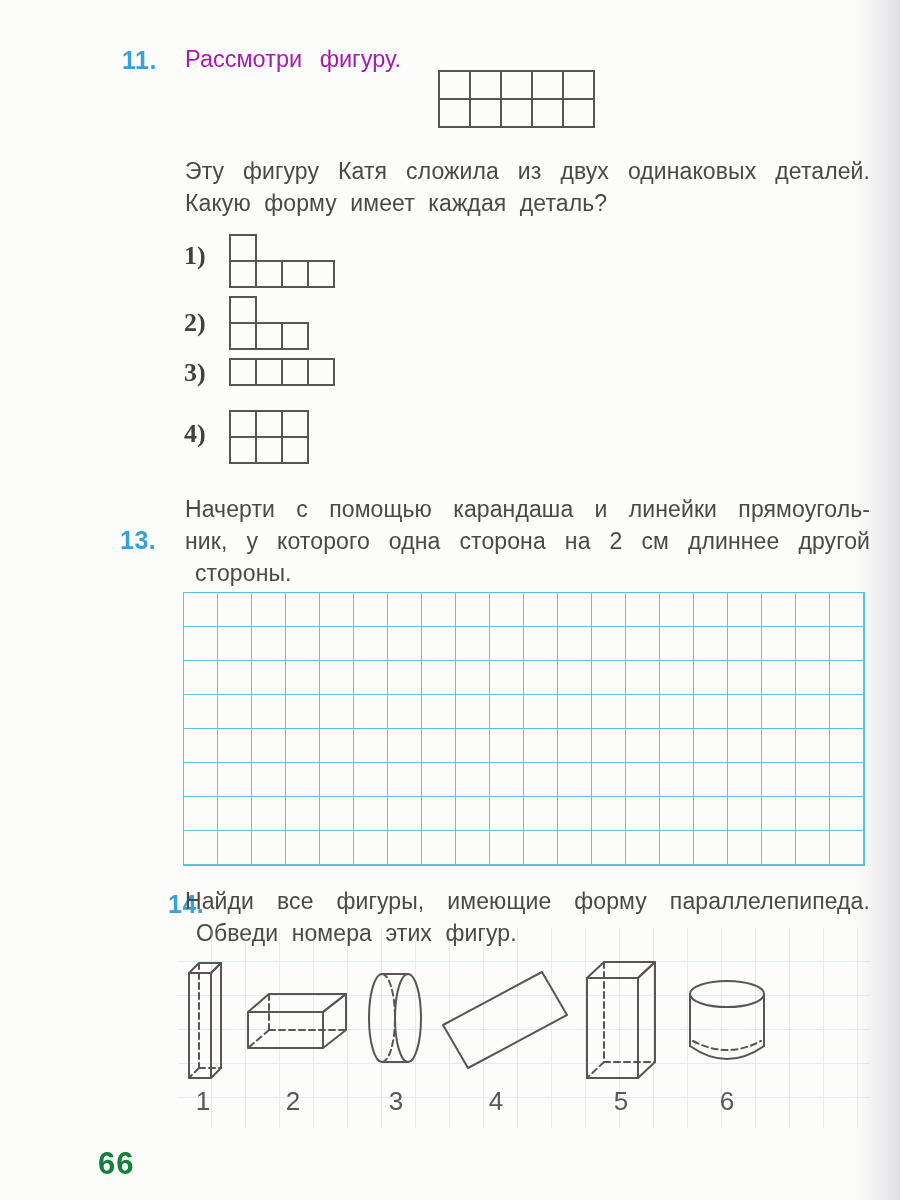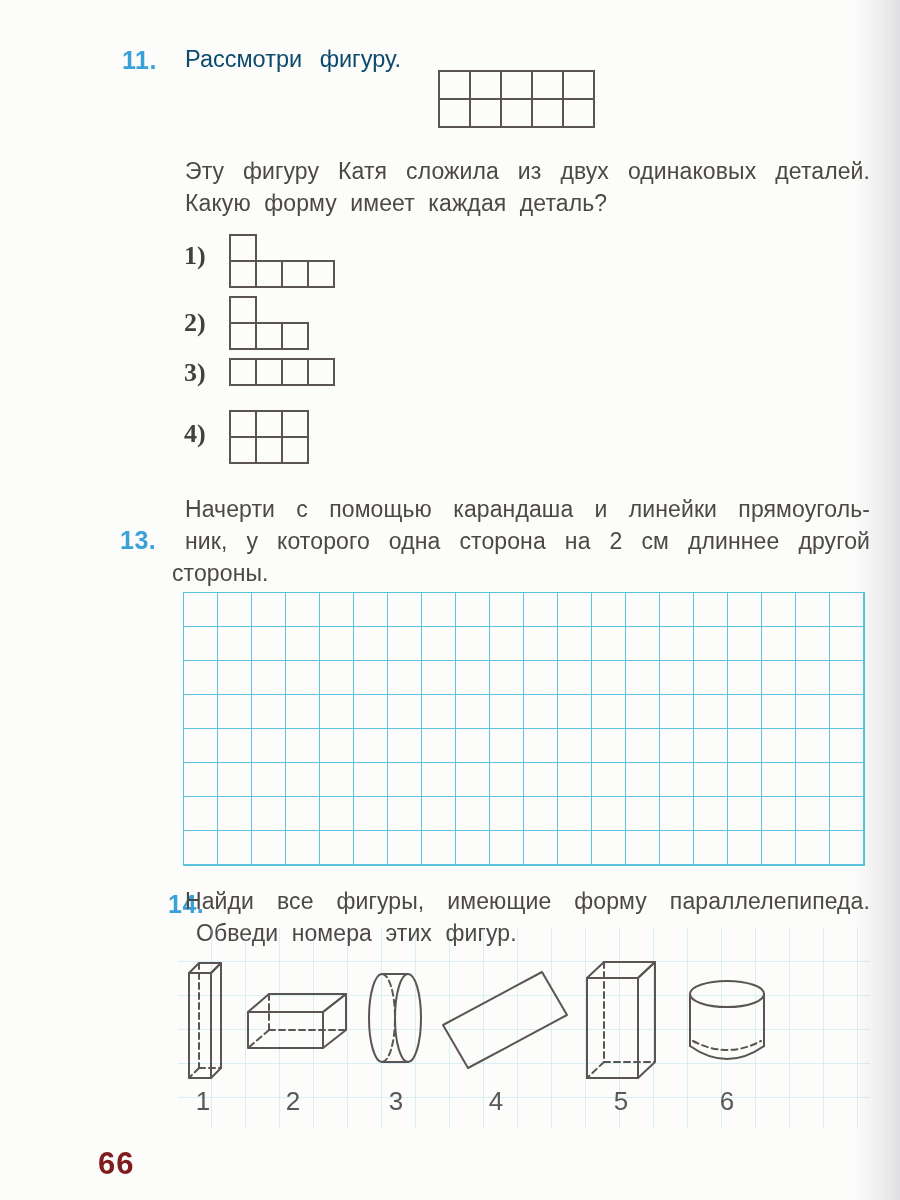--- a/index.html
+++ b/index.html
@@ -15,21 +15,21 @@
     font-weight:bold;font-size:25px;color:#3aa0da;letter-spacing:0.5px;
   }
   
   .tline{
     font-size:23px;color:#4c4846;width:685px;white-space:nowrap;
     text-align:justify;text-align-last:justify;letter-spacing:0.1px;
   }
   .tlast{
     font-size:23px;color:#4c4846;white-space:nowrap;word-spacing:7px;letter-spacing:0.1px;
   }
-  .title-line{font-size:23.5px;color:#0c4a6e;word-spacing:11px;}
+  .title-line{font-size:23.5px;color:#a21caf;word-spacing:11px;}
   
   .optlabel{
     font-family:"Liberation Serif", serif;font-weight:bold;
     font-size:26px;color:#44403f;
   }
   
   .cellfig{position:absolute;}
   .pcell{
     position:absolute;box-sizing:border-box;
     border:2px solid #5a5552;background:transparent;
@@ -53,21 +53,21 @@
   
   .shape svg{display:block;}
   .shape path, .shape polygon, .shape rect, .shape ellipse, .shape line{
     fill:none;stroke:#5a5552;stroke-width:2;stroke-linejoin:round;stroke-linecap:round;
   }
   .dash{stroke-dasharray:6 4;}
   .shapenum{
     font-size:26px;color:#585858;transform:translateX(-50%);
   }
   .pagenum{
-    font-weight:bold;font-size:31px;color:#7f1d1d;letter-spacing:1px;
+    font-weight:bold;font-size:31px;color:#15803d;letter-spacing:1px;
   }
   .edge-shade{
     position:absolute;right:0;top:0;width:46px;height:1200px;pointer-events:none;
     background:linear-gradient(to right, rgba(110,110,130,0) 0%, rgba(110,110,130,0.10) 60%, rgba(110,110,130,0.20) 100%);
   }
 </style>
 </head>
 <body>
 
 <div class="abs tasknum" style="left:122px;top:46px;">11.</div>
@@ -120,21 +120,21 @@
     <div class="pcell" style="left: 26px; top: 0px; width: 28px; height: 28px;"></div>
     <div class="pcell" style="left: 52px; top: 0px; width: 28px; height: 28px;"></div>
     <div class="pcell" style="left: 0px; top: 26px; width: 28px; height: 28px;"></div>
     <div class="pcell" style="left: 26px; top: 26px; width: 28px; height: 28px;"></div>
     <div class="pcell" style="left: 52px; top: 26px; width: 28px; height: 28px;"></div>
   </div>
 
 <div class="abs tasknum" style="left:120px;top:526px;">13.</div>
 <div class="abs tline" style="left:185px;top:496px;">Начерти с помощью карандаша и линейки прямоуголь-</div>
 <div class="abs tline" style="left:185px;top:528px;">ник, у которого одна сторона на 2 см длиннее другой</div>
-<div class="abs tlast" style="left:172px;top:560px;">стороны.</div>
+<div class="abs tlast" style="left:195px;top:560px;">стороны.</div>
 
 <div class="bluegrid" style="width: 680px; height: 272px;"></div>
 
 <div class="abs tasknum" style="left:122px;top:890px;margin-left:46px;">14.</div>
 <div class="abs tline" style="left:185px;top:888px;">Найди все фигуры, имеющие форму параллелепипеда.</div>
 <div class="abs tlast" style="left:196px;top:920px;">Обведи номера этих фигур.</div>
 
 <div class="bleedgrid"></div>
 
 <div class="abs shape" style="left:186px;top:960px;">

